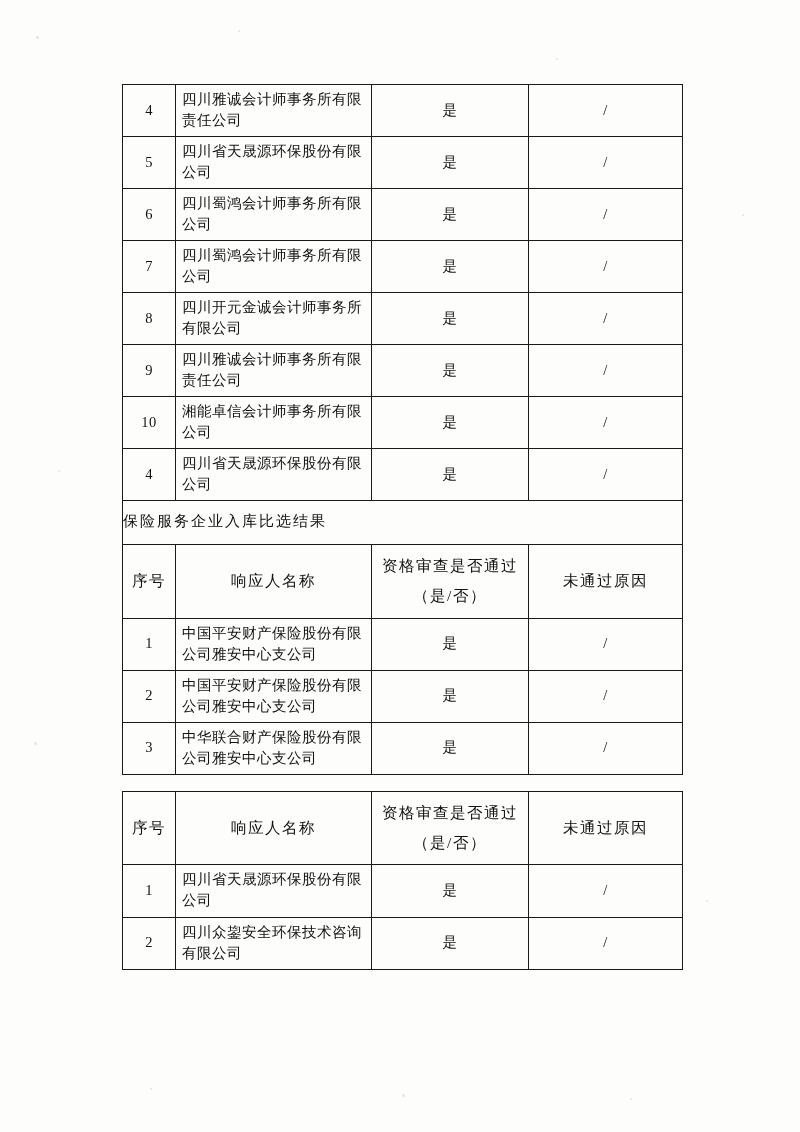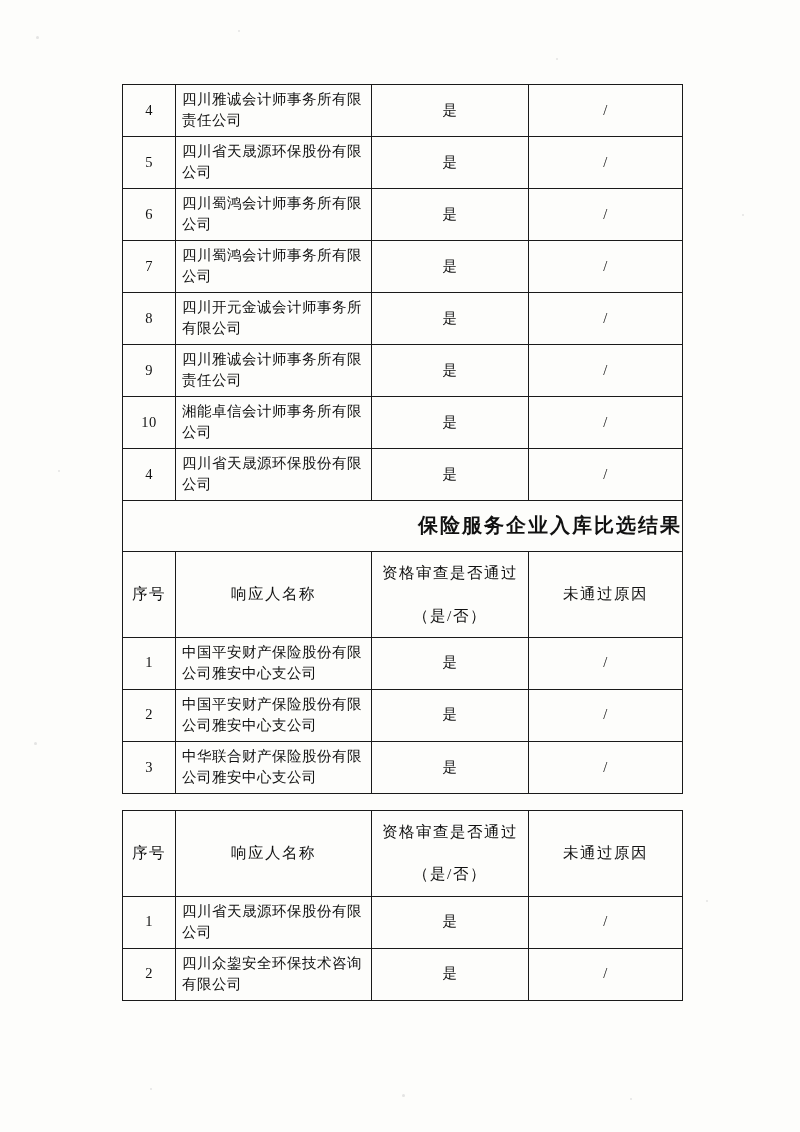--- a/index.html
+++ b/index.html
@@ -59,41 +59,41 @@
     width: 157px;
     text-align: center;
     vertical-align: middle;
   }
   td.c-reason {
     width: 154px;
     text-align: center;
     vertical-align: middle;
   }
   tr.section-title td {
-    text-align: right;
-    font-weight: bold;
-    font-size: 20px;
+    text-align: left;
+    font-weight: normal;
+    font-size: 15px;
     letter-spacing: 2px;
     padding: 10px 0 11px 0;
     vertical-align: middle;
   }
   tr.header-row td {
     text-align: center;
     vertical-align: middle;
     font-size: 15.5px;
     letter-spacing: 1.5px;
     padding: 8px 4px;
     line-height: 1.7;
   }
   tr.header-row td.c-idx {
     line-height: 1.6;
   }
   .sub {
     display: block;
-    margin-top: 16px;
+    margin-top: 4px;
   }
   .spacer-row td {
     border: none;
     height: 16px;
     padding: 0;
   }
 </style>
 </head>
 <body>
 

